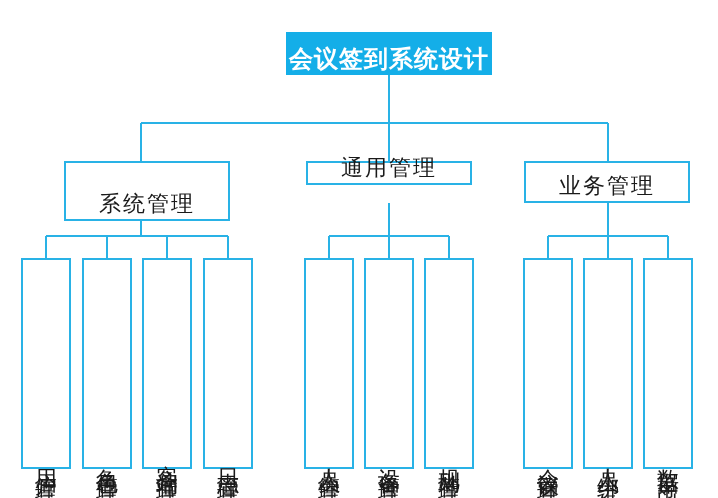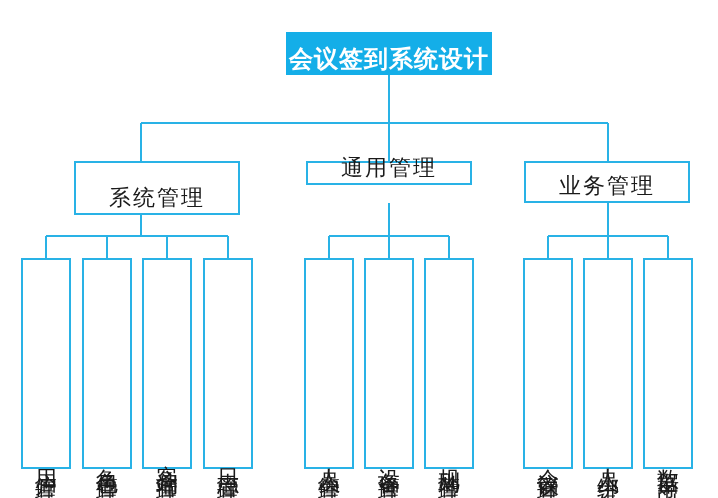--- a/index.html
+++ b/index.html
@@ -80,21 +80,21 @@
     <path d="M548 236 H668"></path>
     <path d="M548 236 V258"></path>
     <path d="M608 236 V258"></path>
     <path d="M668 236 V258"></path>
   </svg>
 
   <div class="node root" style="left:286px;top:32px;width:206px;height:43px">
     <span>会议签到系统设计</span>
   </div>
 
-  <div class="node branch" style="left:74px;top:161px;width:166px;height:54px">
+  <div class="node branch" style="left:64px;top:161px;width:166px;height:60px">
     <span>系统管理</span>
   </div>
   <div class="node branch" style="left:306px;top:161px;width:166px;height:24px">
     <span>通用管理</span>
   </div>
   <div class="node branch" style="left:524px;top:161px;width:166px;height:42px">
     <span>业务管理</span>
   </div>
 
   <div class="node leaf" style="left:21px;top:258px;width:50px;height:211px">

